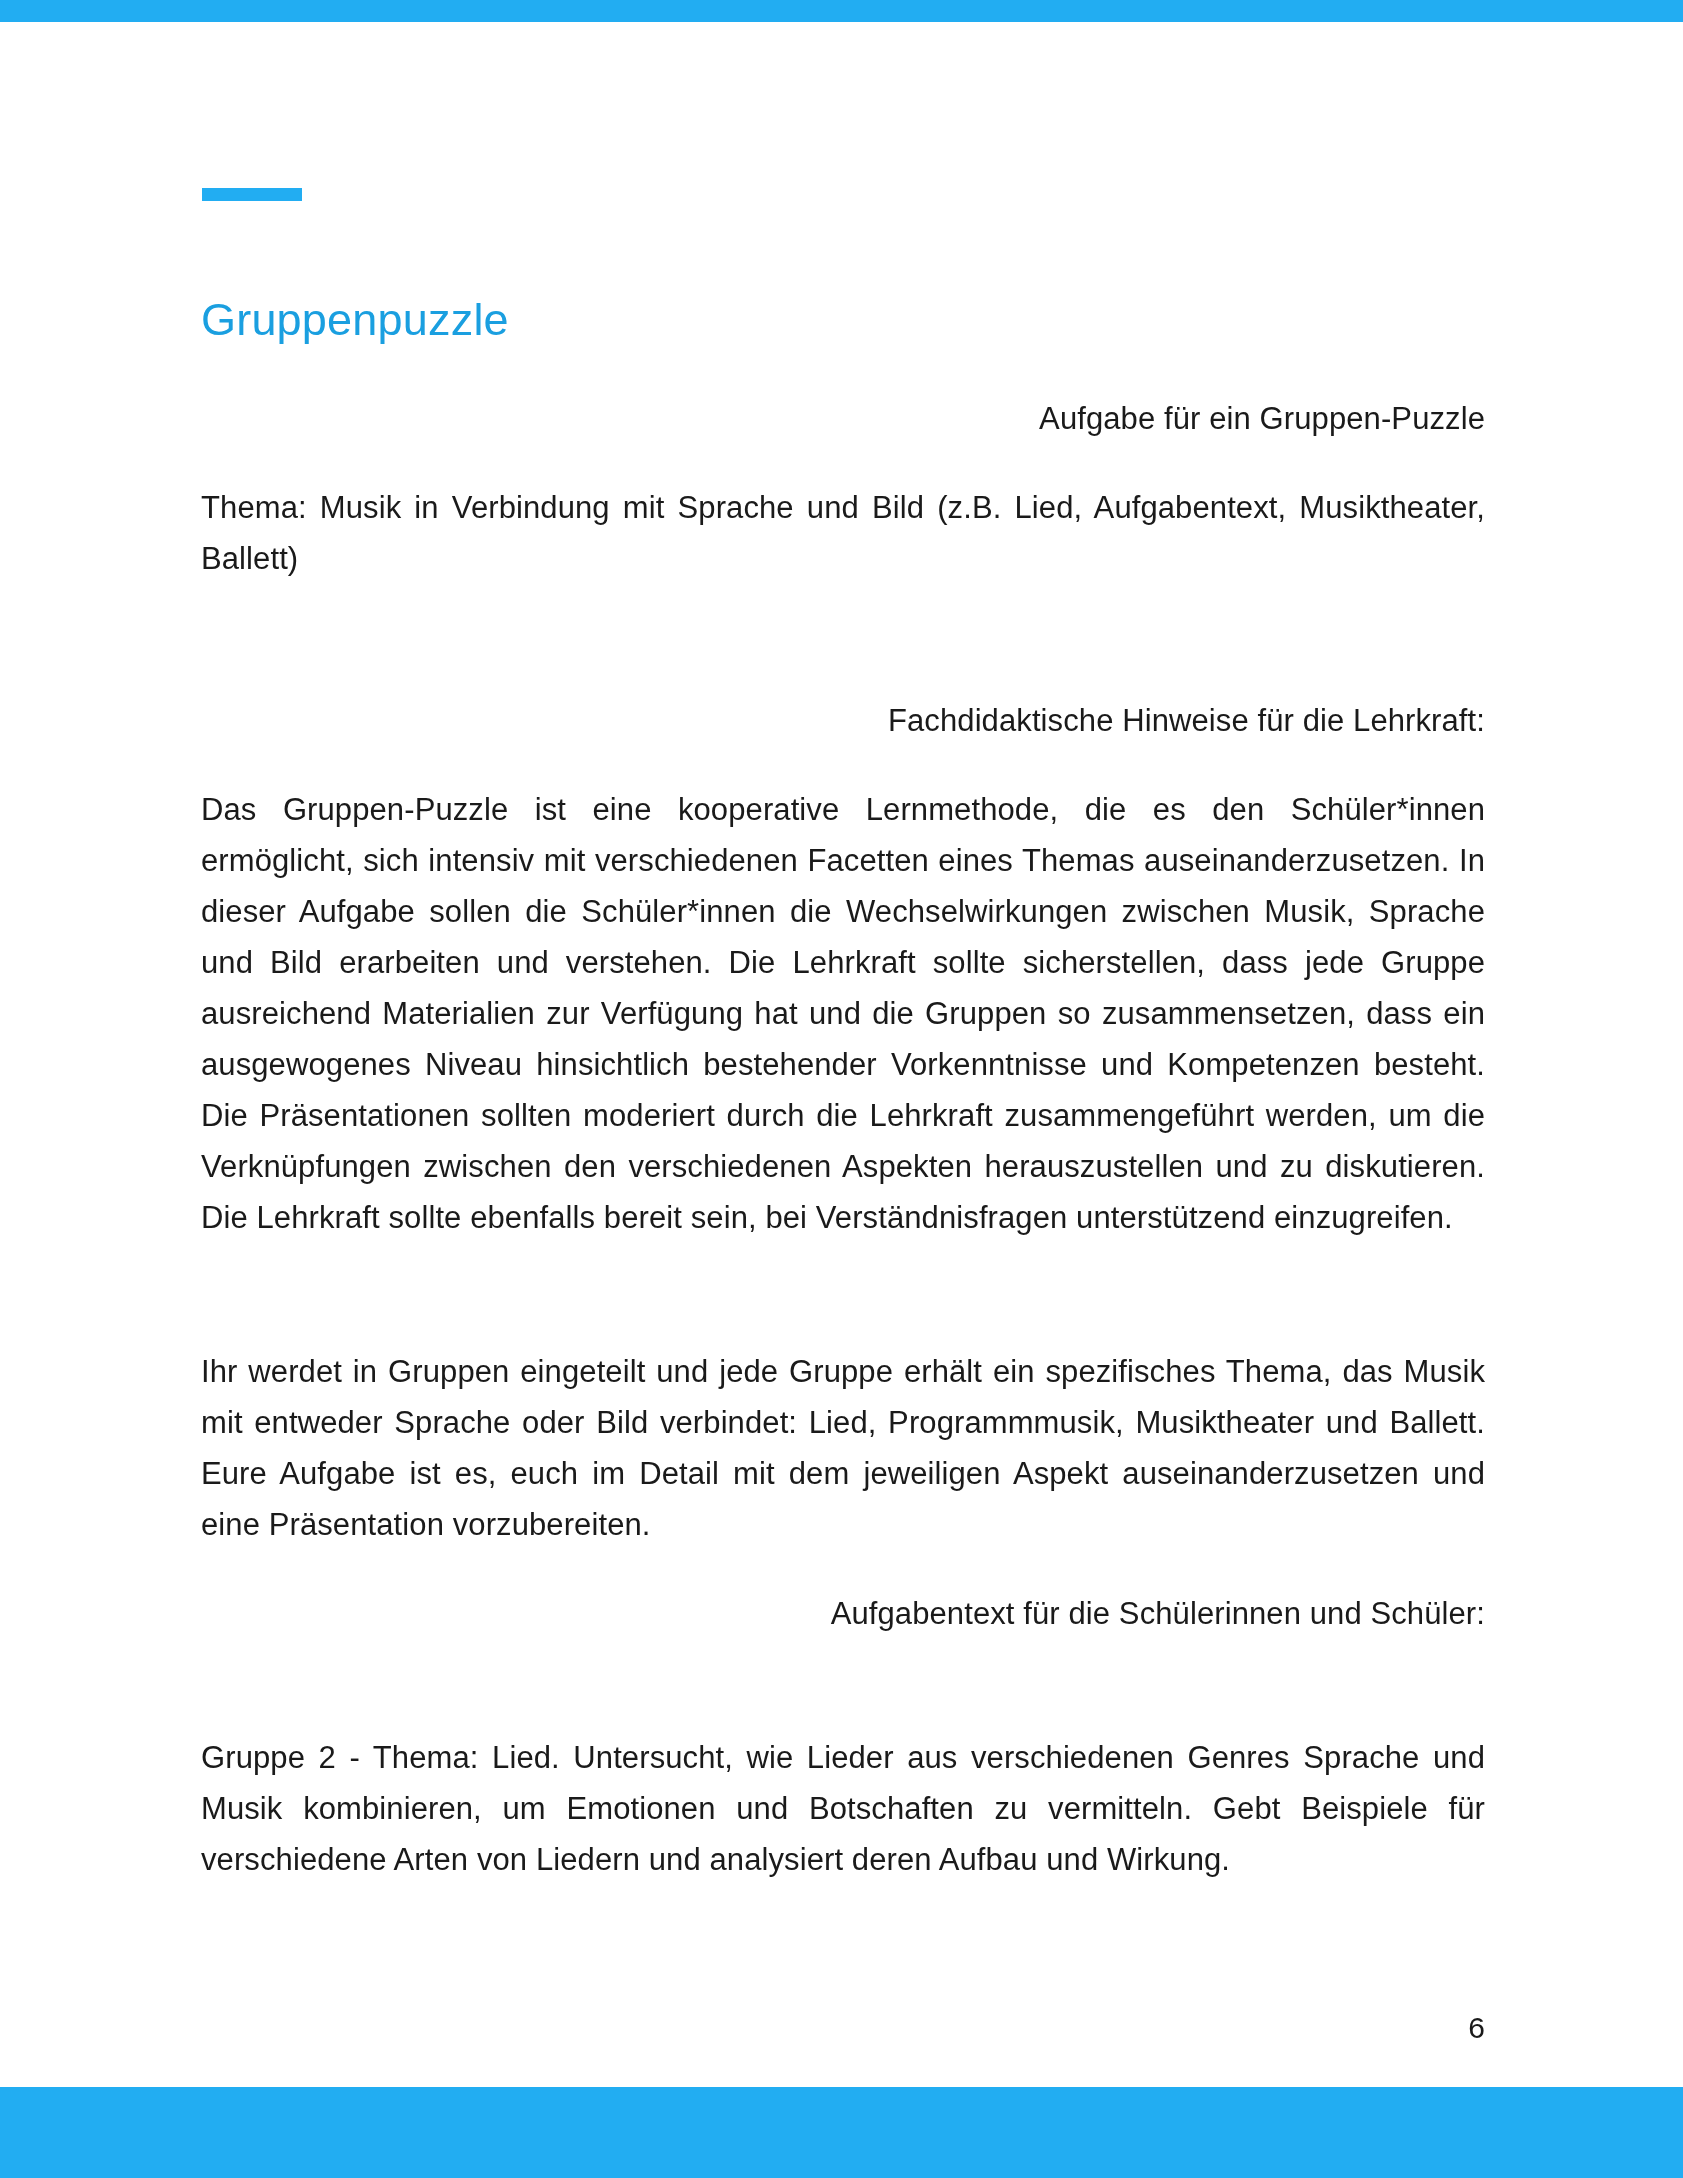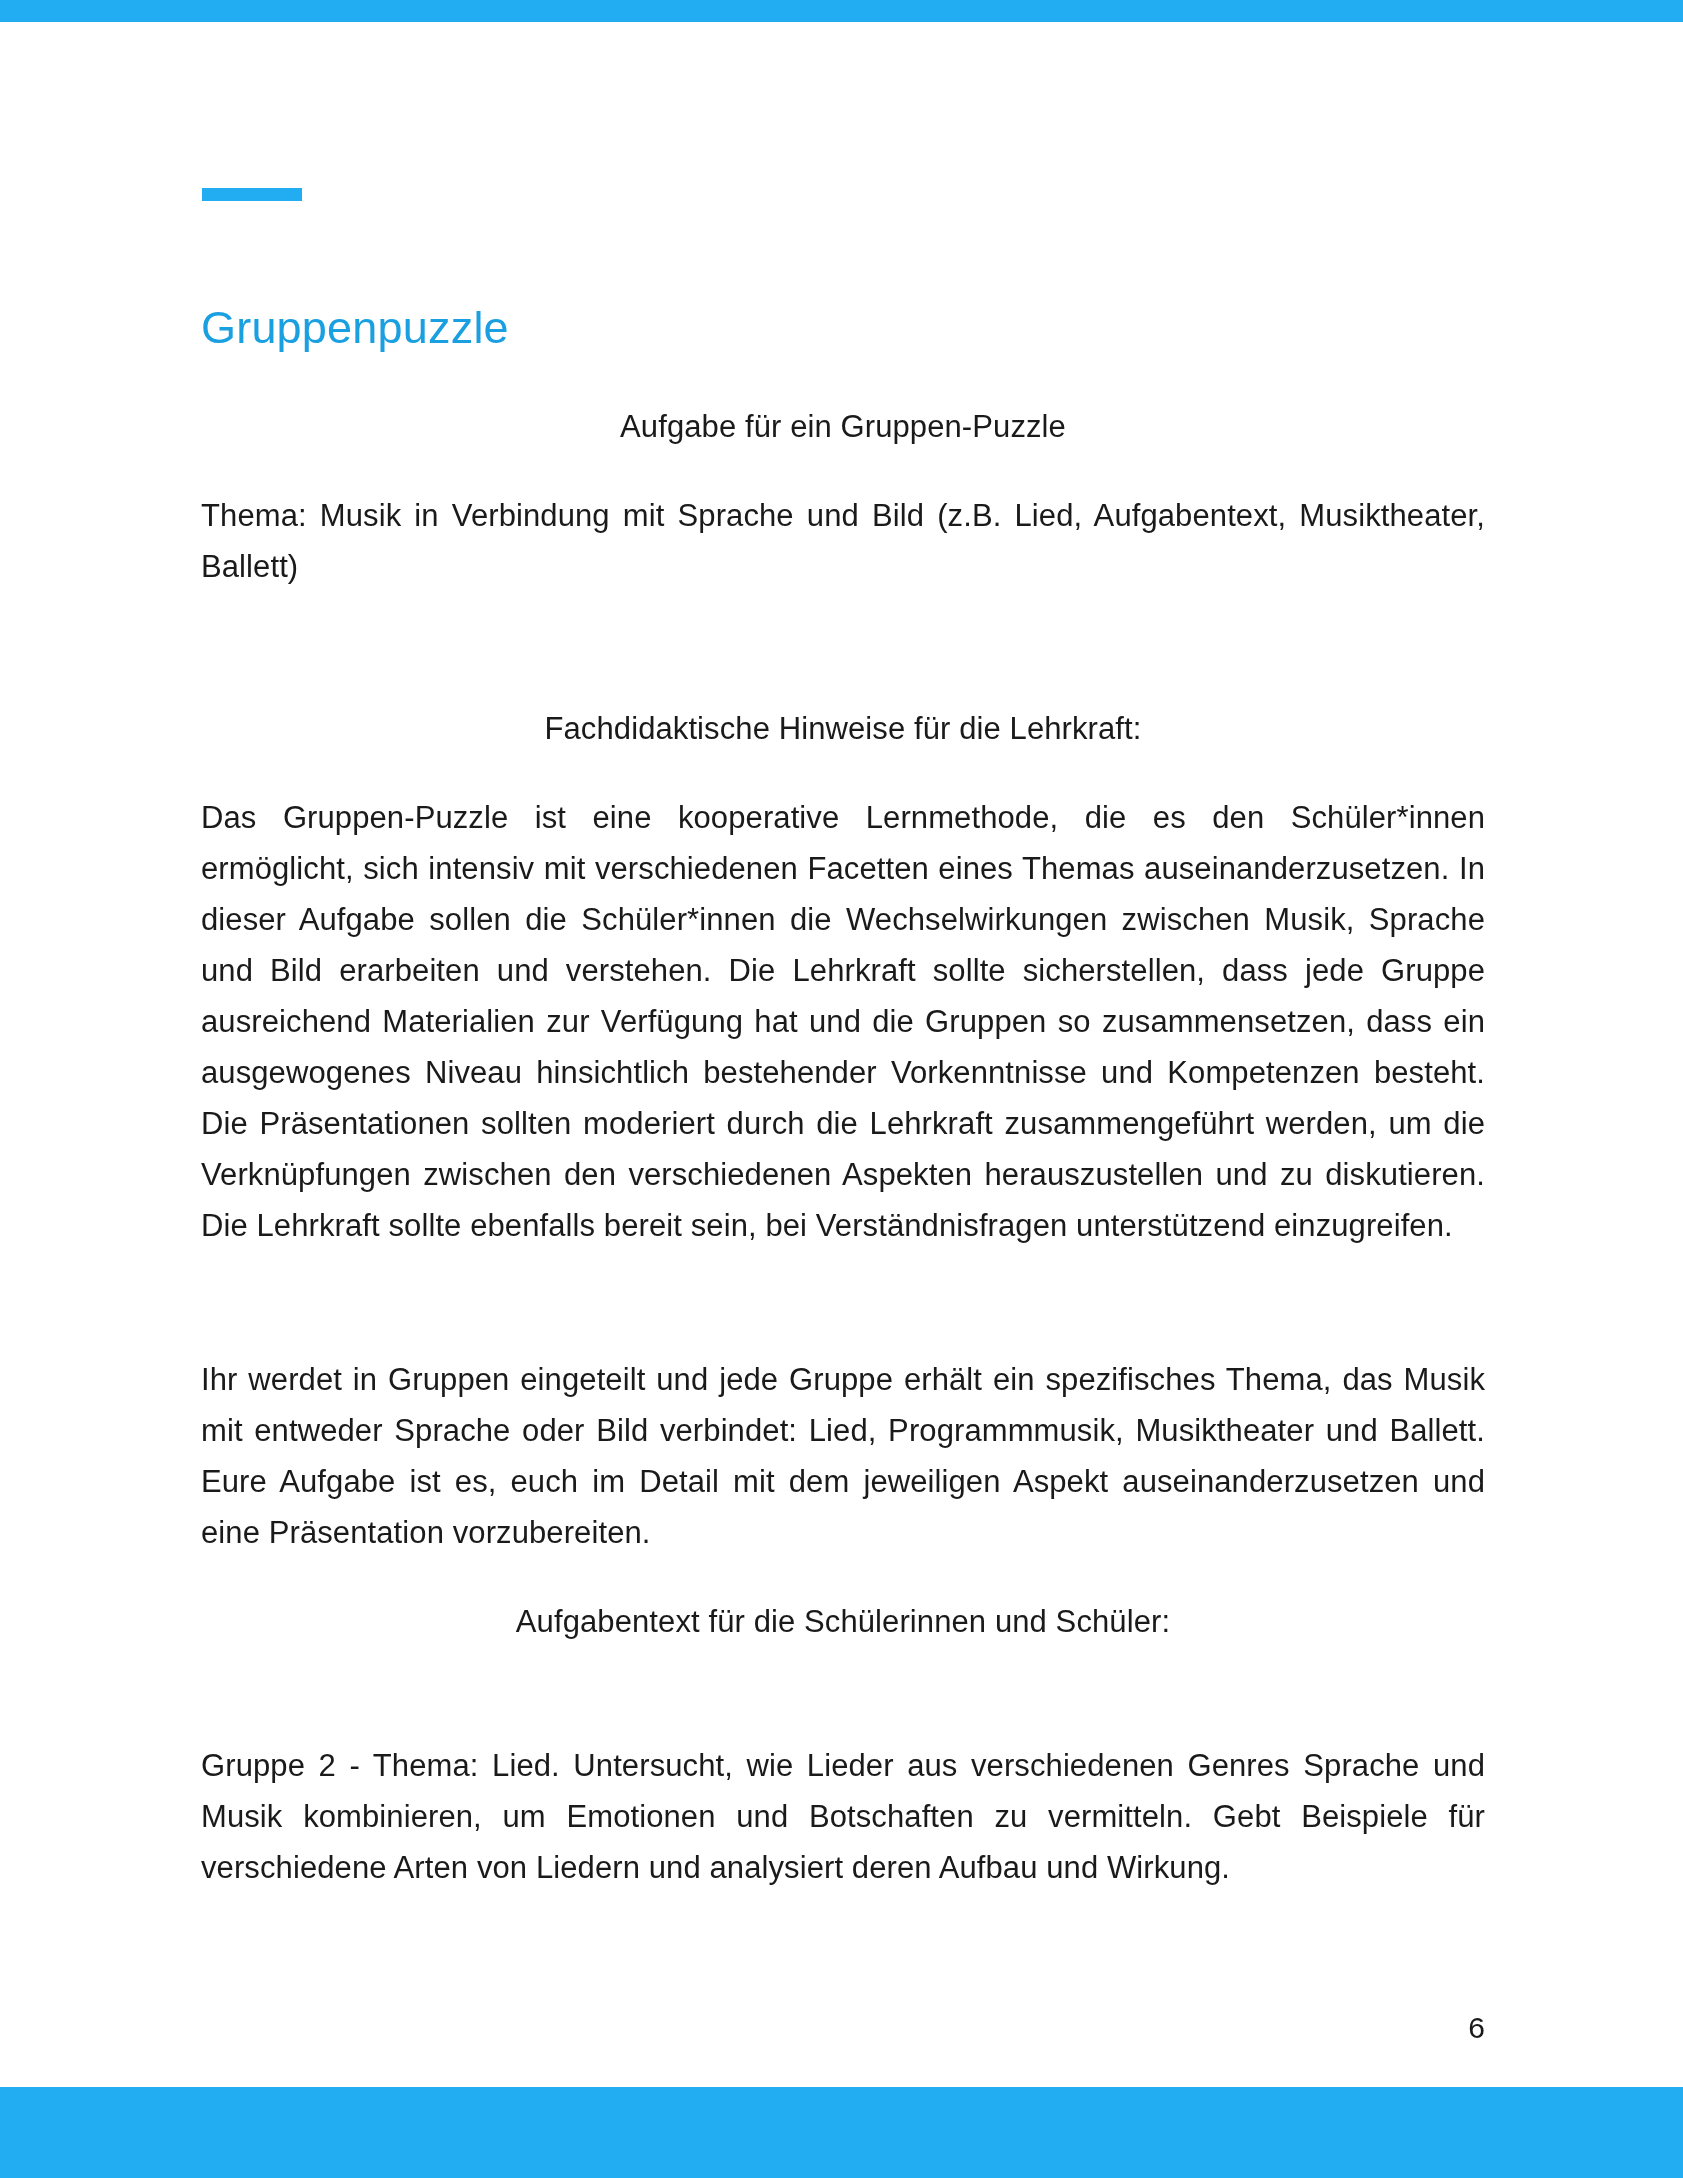--- a/index.html
+++ b/index.html
@@ -51,21 +51,21 @@
     top: 188px;
     left: 202px;
     width: 100px;
     height: 13px;
     background: #22ADF2;
   }
 
   
   .content {
     position: absolute;
-    top: 300px;
+    top: 292px;
     left: 201px;
     width: 1284px;
   }
 
   .doc-title {
     margin: 0 0 46px 0;
     font-size: 45px;
     line-height: 55px;
     font-weight: 400;
     color: #1A9FE0;
@@ -77,21 +77,21 @@
     font-size: 31px;
     line-height: 51px;
     color: #1A1A1A;
     text-align: justify;
     text-justify: inter-word;
     letter-spacing: 0.1px;
   }
 
   
   .para.lead {
-    text-align: center;
+    text-align: right;
   }
 
   
   .block-gap-lg {
     height: 73px;
   }
 
   .block-gap-md {
     height: 65px;
   }

